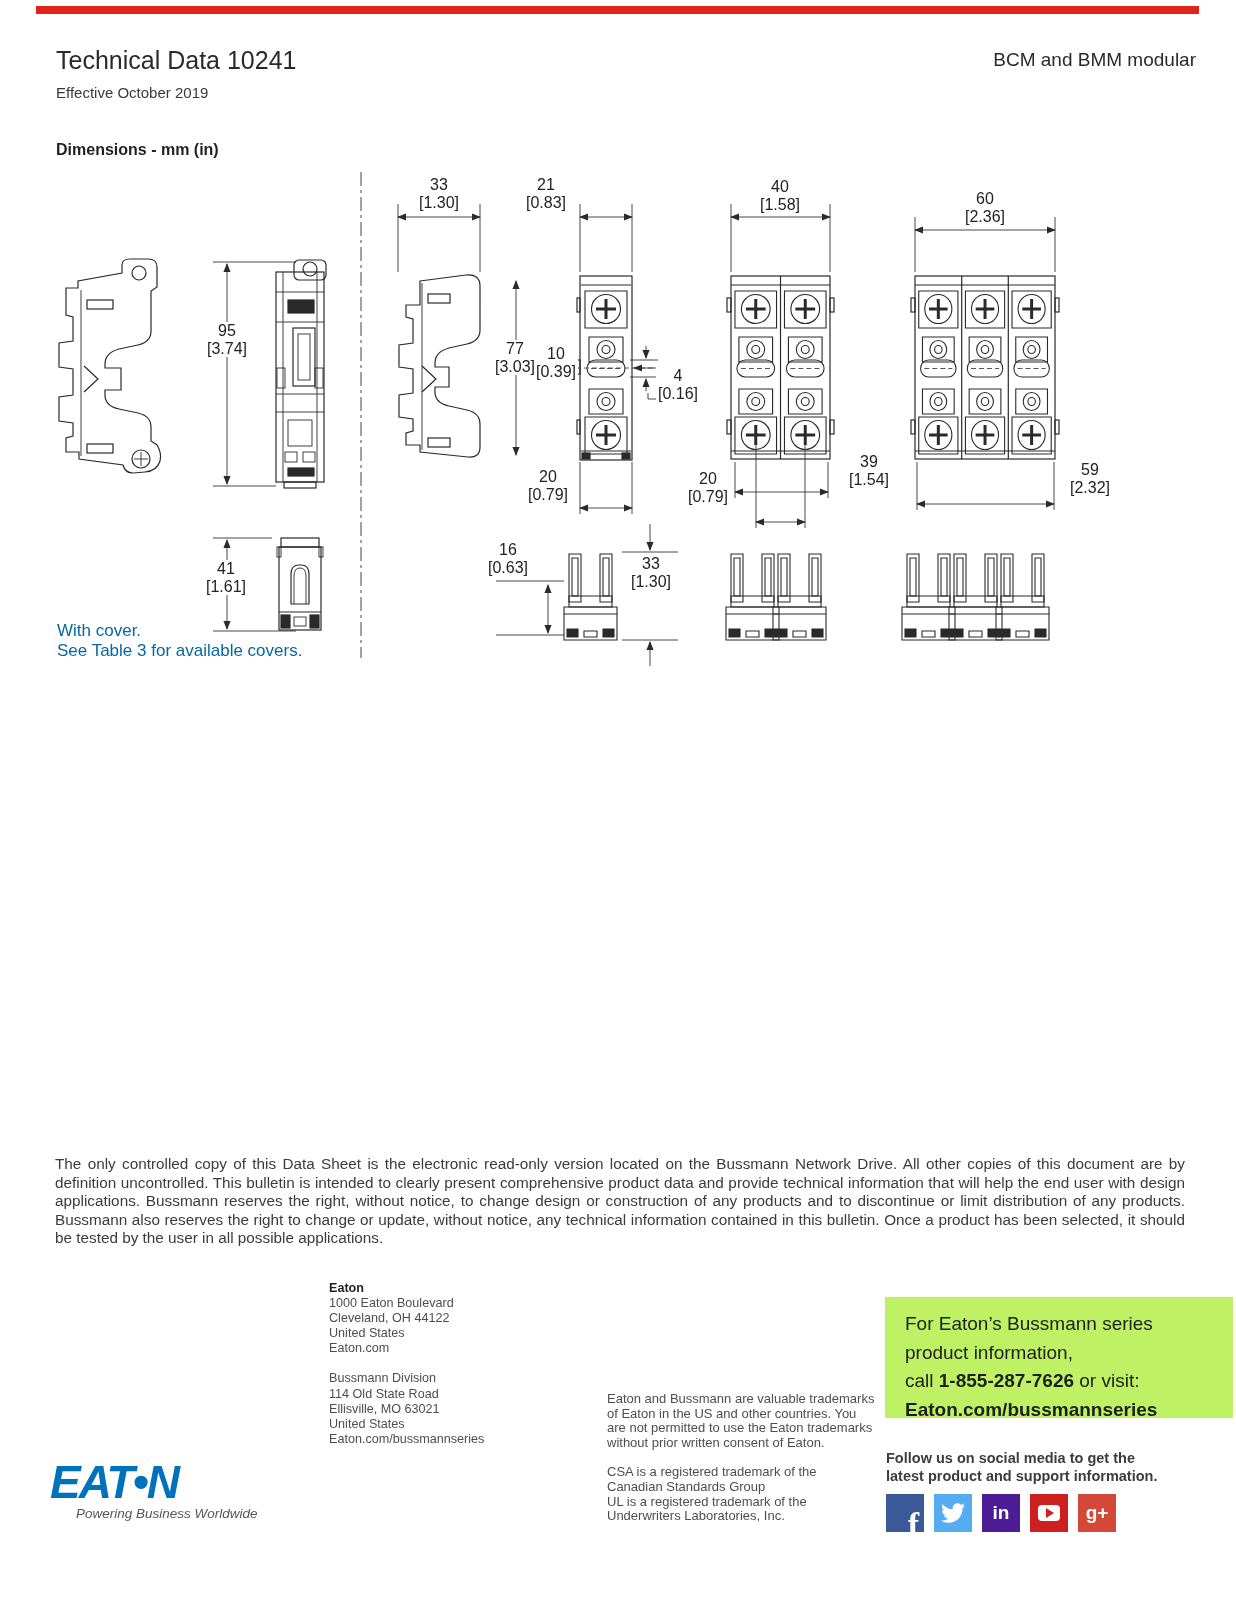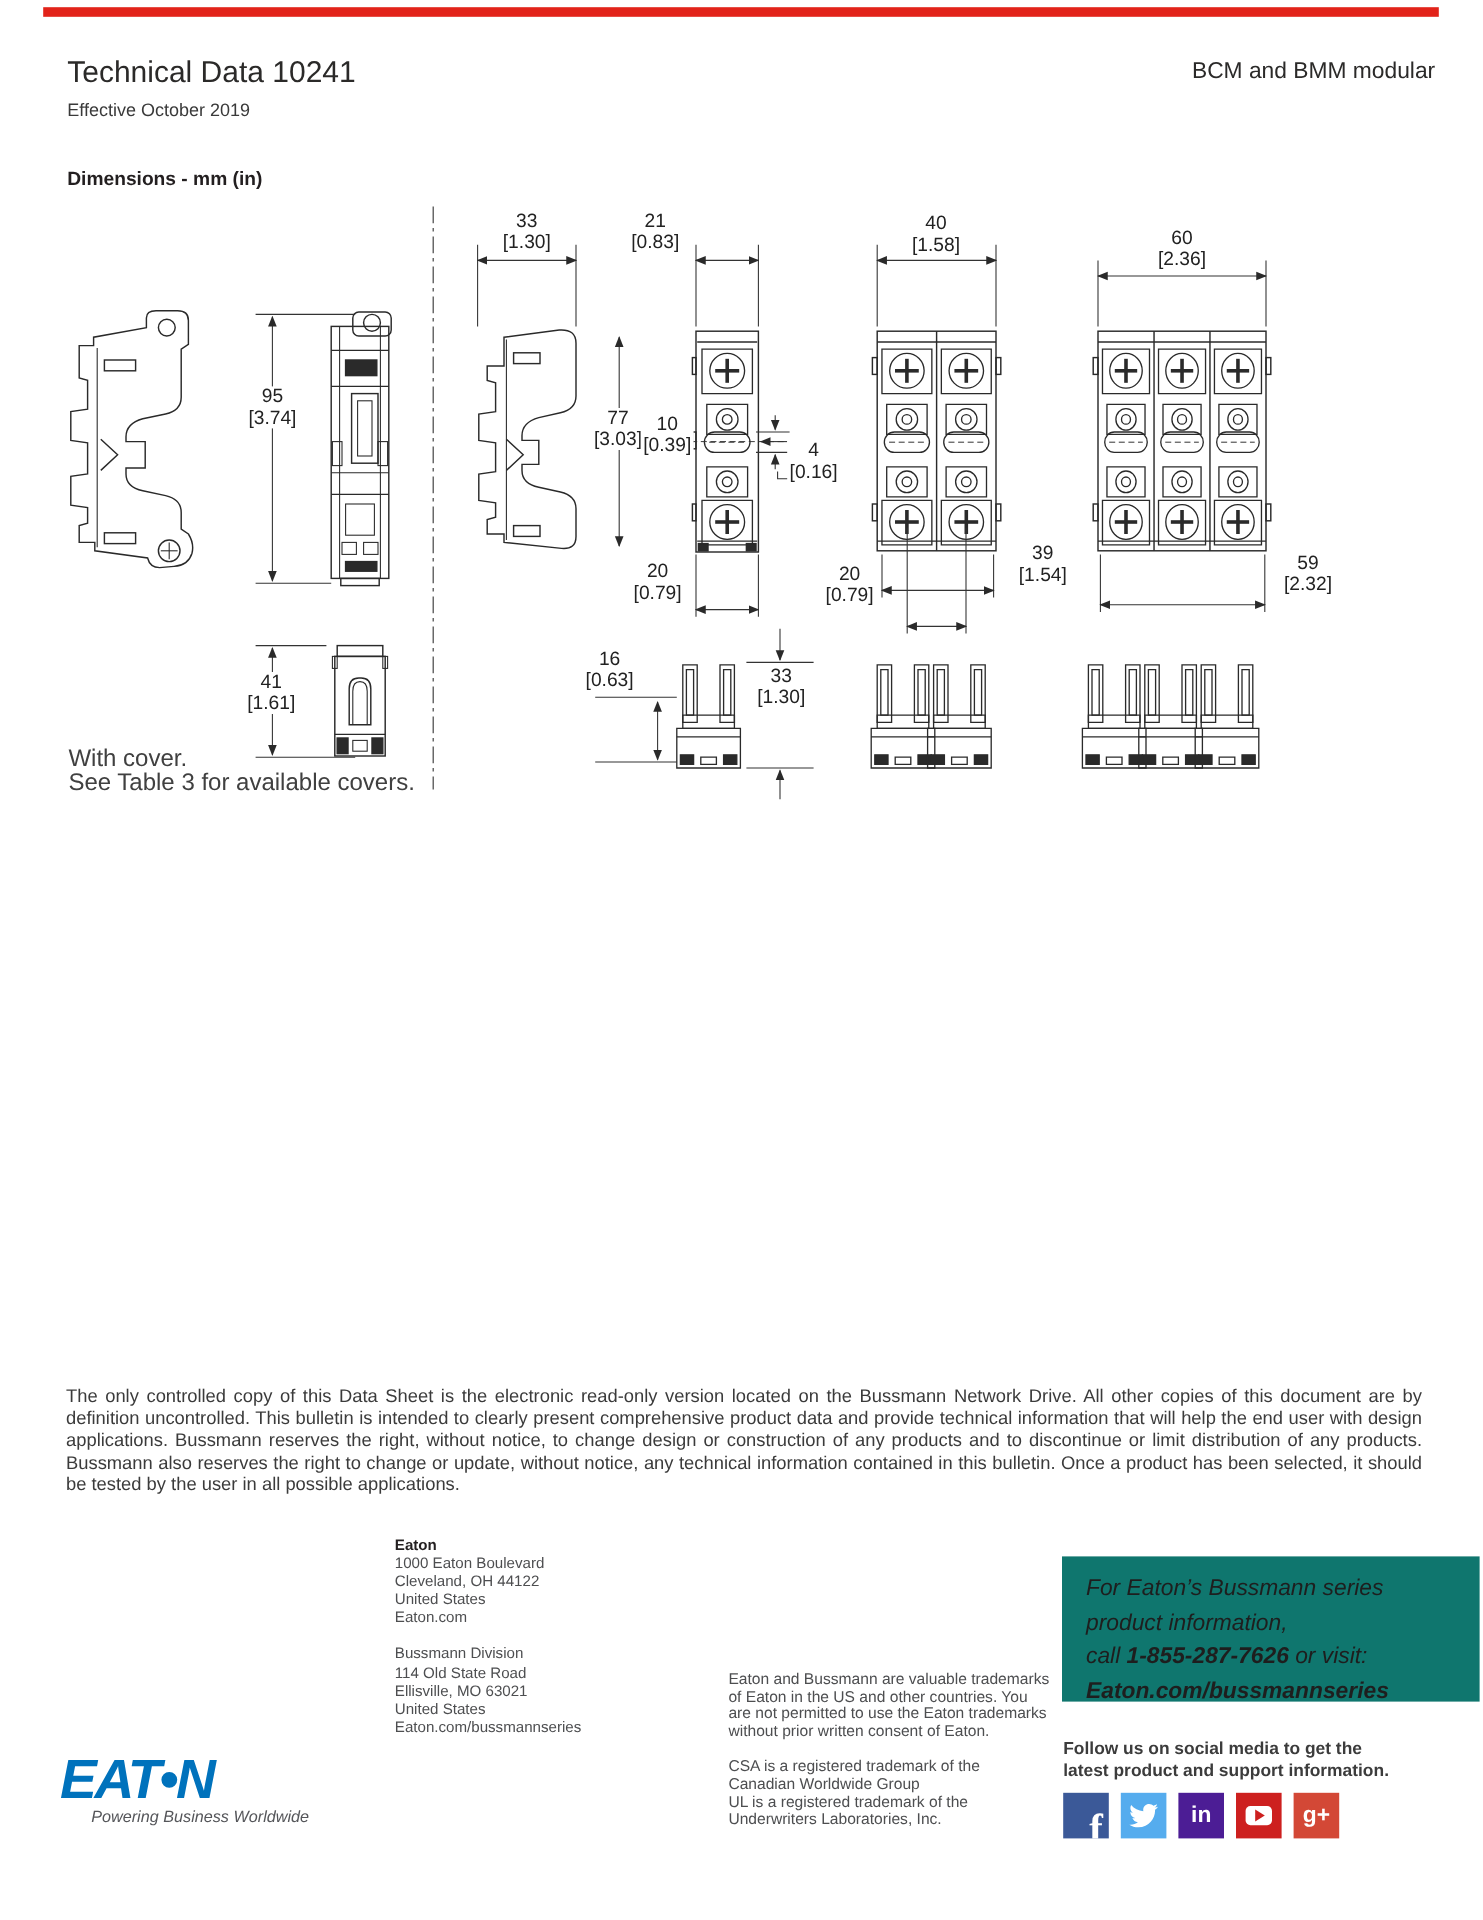--- a/index.html
+++ b/index.html
@@ -10,21 +10,21 @@
   #doc-title{position:absolute;left:56px;top:46px;font-size:25px;color:#2b2a29;}
   #doc-effective{position:absolute;left:56px;top:84px;font-size:15px;color:#3a3a3a;}
   #prod-title{position:absolute;right:40px;top:46px;text-align:right;font-size:19px;line-height:28px;color:#2b2a29;}
   #section-title{position:absolute;left:56px;top:141px;font-size:16px;font-weight:bold;color:#231f20;}
   
   #art{position:absolute;left:0;top:0;z-index:1;}
   #pole *, #topview * { vector-effect:non-scaling-stroke; }
   .dim{position:absolute;transform:translateX(-50%);text-align:center;
        font-size:16px;line-height:17.5px;color:#222;z-index:3;white-space:nowrap;}
   .dim.bg{background:#fff;padding:0 2px;}
-  .note{position:absolute;font-size:20px;color:#404040;z-index:3;}
+  .note{position:absolute;font-size:17px;color:#0369a1;z-index:3;}
   
   #disclaimer{position:absolute;left:55px;top:1155px;width:1130px;font-size:15.3px;
       line-height:18.6px;text-align:justify;color:#3b3b3b;}
   
   .f-col{position:absolute;font-size:12.6px;line-height:15.1px;color:#4d4e50;}
   #f-col1{left:329px;top:1281px;}
   #f-col2{left:607px;top:1392px;width:268px;font-size:13px;line-height:14.6px;}
   .f-block{margin-bottom:15px;}
   .f-bold{font-weight:bold;color:#231f20;}
   #promo{position:absolute;left:885px;top:1297px;width:348px;height:121px;z-index:2;}
@@ -338,25 +338,25 @@
     <div>Bussmann Division</div>
     <div>114 Old State Road</div>
     <div>Ellisville, MO 63021</div>
     <div>United States</div>
     <div>Eaton.com/bussmannseries</div>
   </div>
 </div>
 
 <div id="f-col2" class="f-col">
   <div class="f-block">Eaton and Bussmann are valuable trademarks of Eaton in the US and other countries. You are not permitted to use the Eaton trademarks without prior written consent of Eaton.</div>
-  <div>CSA is a registered trademark of the Canadian Worldwide Group</div>
+  <div>CSA is a registered trademark of the Canadian Standards Group</div>
   <div>UL is a registered trademark of the Underwriters Laboratories, Inc.</div>
 </div>
 
-<div id="promo" style="background: #0f766e; font-style: italic;">
+<div id="promo" style="background: #bef264;">
   <div class="p-line">For Eaton’s Bussmann series</div>
   <div class="p-line">product information,</div>
   <div class="p-line"><span>call </span><b>1-855-287-7626</b><span> or visit:</span></div>
   <div class="p-line p-bold">Eaton.com/bussmannseries</div>
 </div>
 
 <div id="follow">
   <div>Follow us on social media to get the</div>
   <div>latest product and support information.</div>
 </div>

